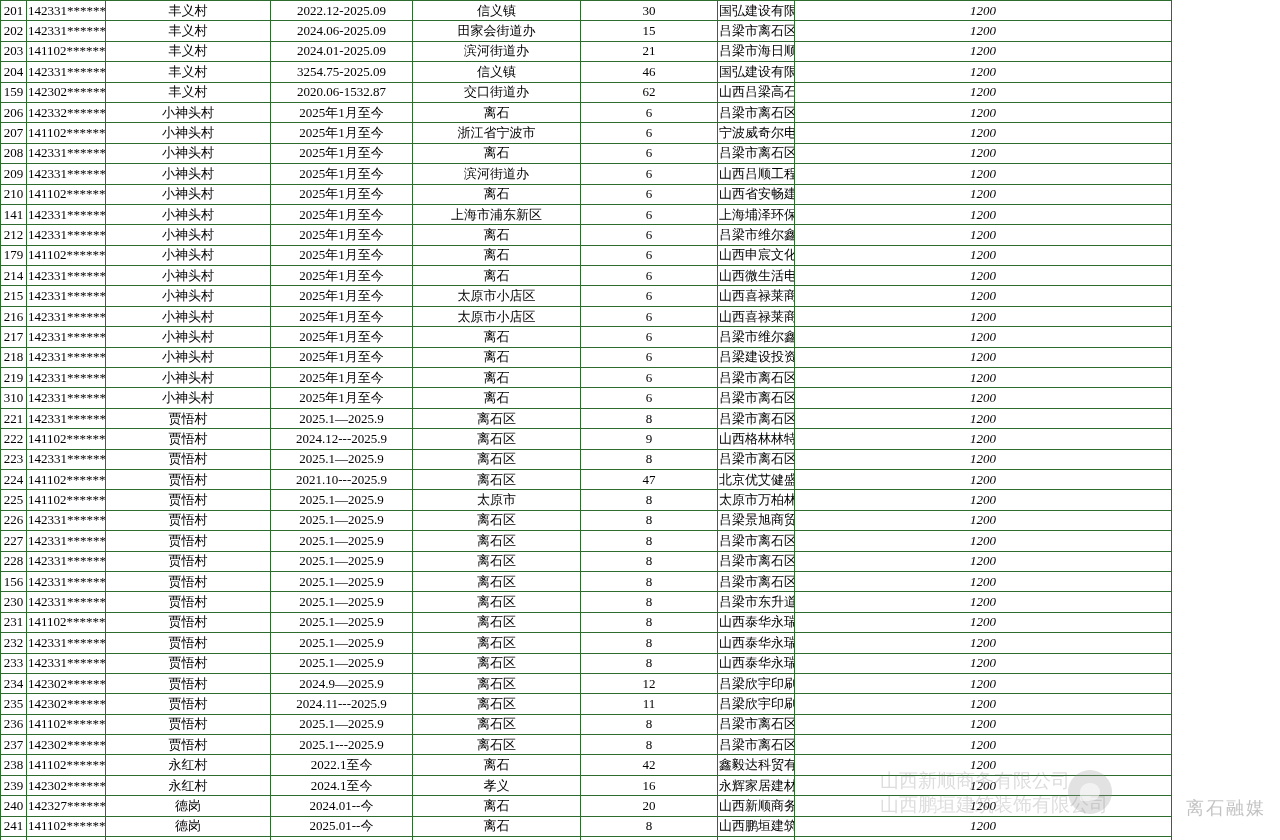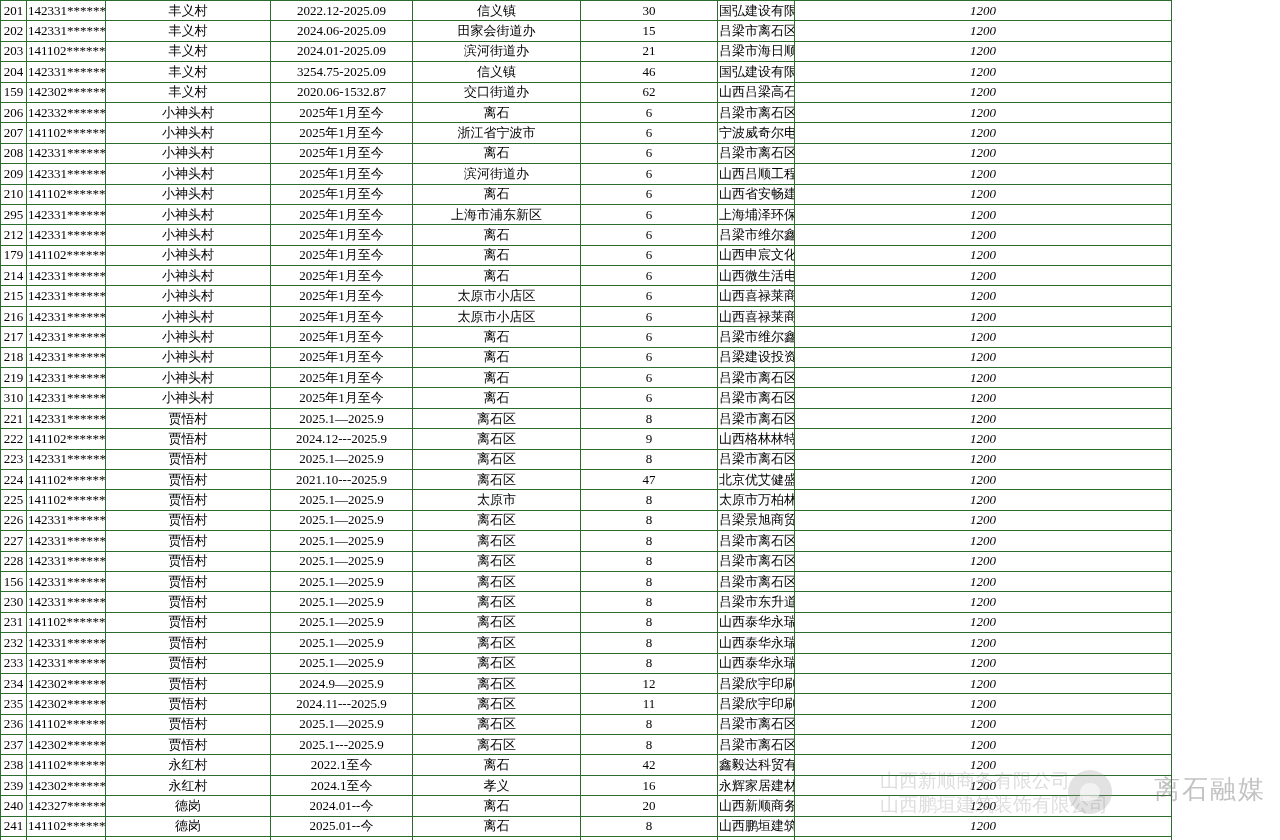--- a/index.html
+++ b/index.html
@@ -47,22 +47,22 @@
 
   .watermark {
     position: absolute;
     pointer-events: none;
     user-select: none;
     color: rgba(120,120,120,0.30);
     font-family: "Liberation Sans", sans-serif;
   }
   .wm-big {
     right: 14px;
-    bottom: 33px;
-    font-size: 26px;
+    bottom: 20px;
+    font-size: 18px;
     letter-spacing: 2px;
     color: rgba(110,110,110,0.42);
   }
   .wm-logo {
     right: 168px;
     bottom: 26px;
     width: 44px;
     height: 44px;
     border-radius: 50%;
     background: rgba(150,150,150,0.28);
@@ -200,21 +200,21 @@
         <td class="idx">210</td>
         <td class="id">141102*******0032</td>
         <td class="village">小神头村</td>
         <td class="period">2025年1月至今</td>
         <td class="place">离石</td>
         <td class="months">6</td>
         <td class="employer">山西省安畅建筑工程有限公司</td>
         <td class="amount">1200</td>
       </tr>
       <tr>
-        <td class="idx">295</td>
+        <td class="idx">141</td>
         <td class="id">142331*******5713</td>
         <td class="village">小神头村</td>
         <td class="period">2025年1月至今</td>
         <td class="place">上海市浦东新区</td>
         <td class="months">6</td>
         <td class="employer">上海埔泽环保有限公司</td>
         <td class="amount">1200</td>
       </tr>
       <tr>
         <td class="idx">212</td>

